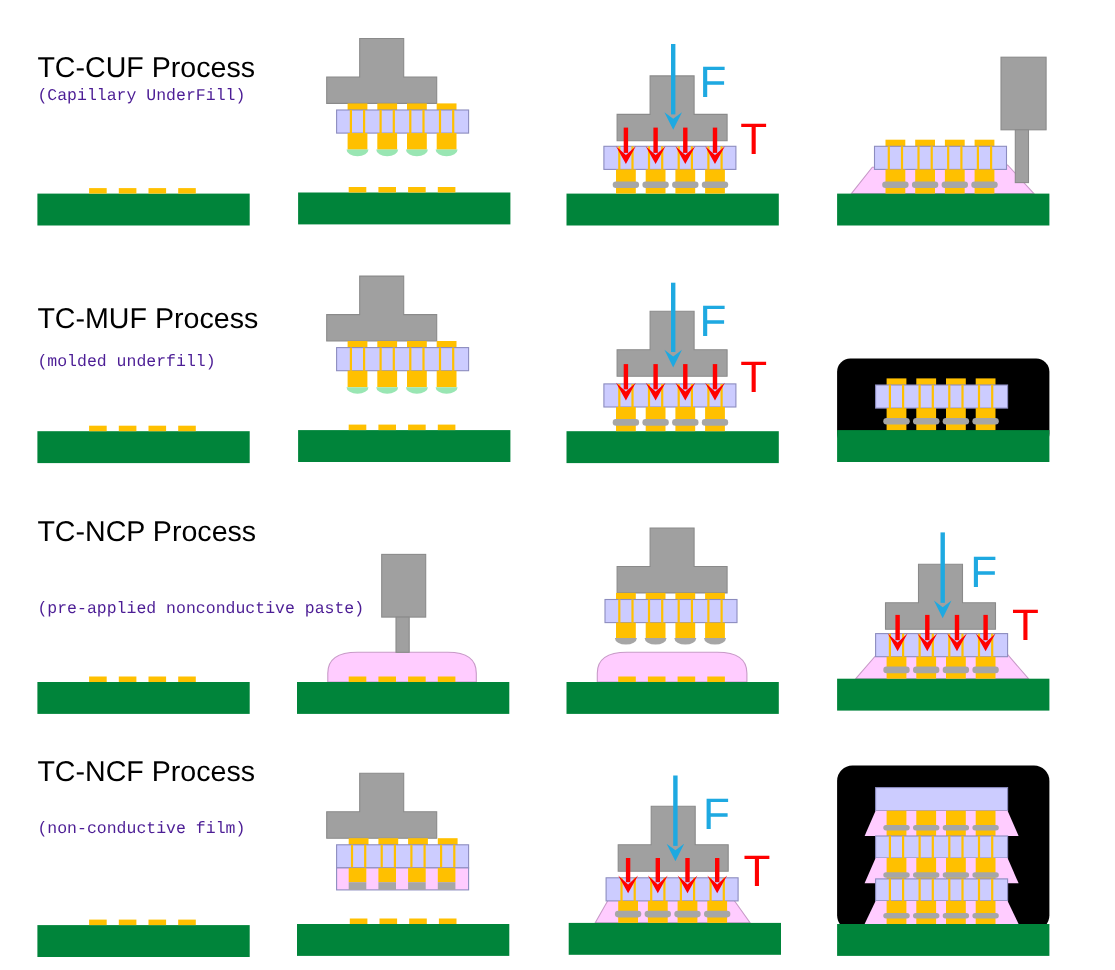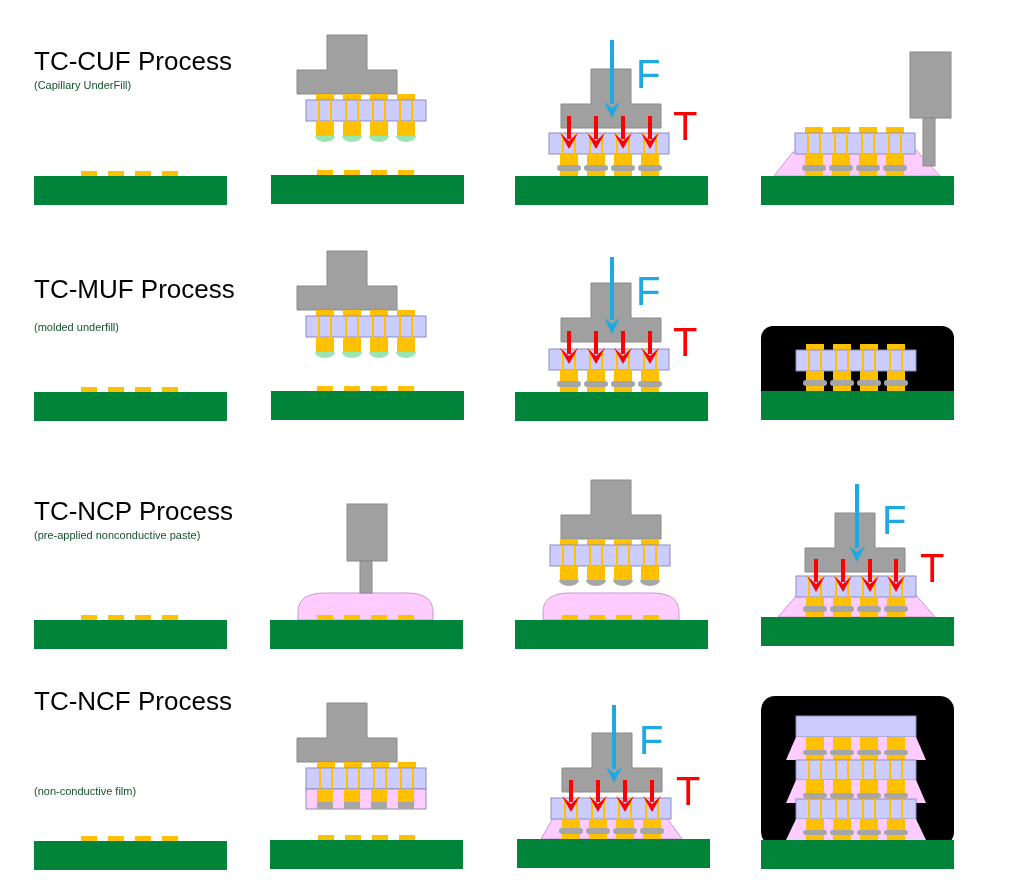--- a/index.html
+++ b/index.html
@@ -1,36 +1,36 @@
 <!DOCTYPE html>
 <html><head>
 <meta charset="utf-8">
 <style>
   html, body { margin: 0; padding: 0; background: #ffffff; }
   body { width: 1014px; height: 882px; position: relative; overflow: hidden; font-family: "Liberation Sans", sans-serif; }
   .title { position: absolute; left: 34px; font-size: 26px; color: #000; line-height: 1; white-space: nowrap; text-align: right; }
-  .subtitle { position: absolute; left: 34px; font-size: 11px; color: #14532d; line-height: 1; white-space: nowrap; }
+  .subtitle { position: absolute; left: 34px; font-size: 15px; color: #4c1d95; line-height: 1; white-space: nowrap; font-family: Liberation Mono, monospace; }
   svg#stage { position: absolute; left: 0; top: 0; }
   .lbl-F { font-family: "Liberation Sans", sans-serif; font-size: 40px; }
   .lbl-T { font-family: "Liberation Sans", sans-serif; font-size: 40px; }
 </style>
 </head>
 <body>
 
 <div class="title" style="top:48px">TC-CUF Process</div>
 <div class="subtitle" style="top:80px">(Capillary UnderFill)</div>
 
 <div class="title" style="top:276px">TC-MUF Process</div>
 <div class="subtitle" style="top:322px">(molded underfill)</div>
 
-<div class="title" style="top:498px">TC-NCP Process</div>
-<div class="subtitle" style="top:530px">(pre-applied nonconductive paste)</div>
+<div class="title" style="top:470px">TC-NCP Process</div>
+<div class="subtitle" style="top:546px">(pre-applied nonconductive paste)</div>
 
 <div class="title" style="top:688px">TC-NCF Process</div>
-<div class="subtitle" style="top:786px">(non-conductive film)</div>
+<div class="subtitle" style="top:746px">(non-conductive film)</div>
 
 <svg id="stage" width="1014" height="882" viewBox="0 0 1014 882">
     <g>
       <g>
         <g>
           <rect x="34" y="176" width="193" height="29" fill="#00843a"></rect>
           <rect x="81" y="171" width="16" height="5" fill="#ffc000"></rect>
           <rect x="108" y="171" width="16" height="5" fill="#ffc000"></rect>
           <rect x="135" y="171" width="16" height="5" fill="#ffc000"></rect>
           <rect x="162" y="171" width="16" height="5" fill="#ffc000"></rect>

